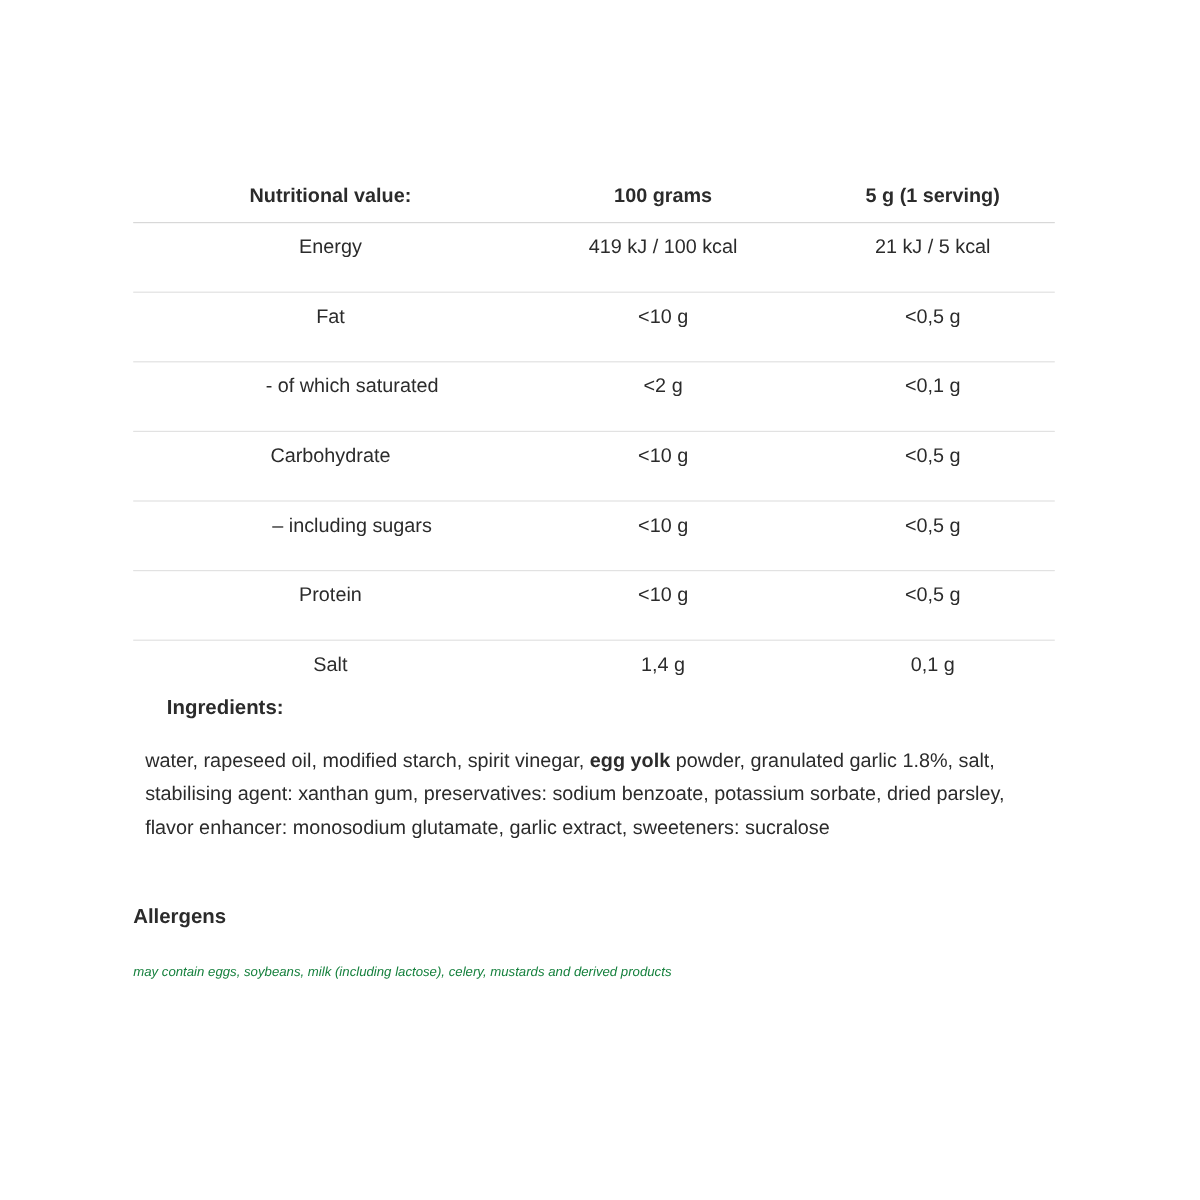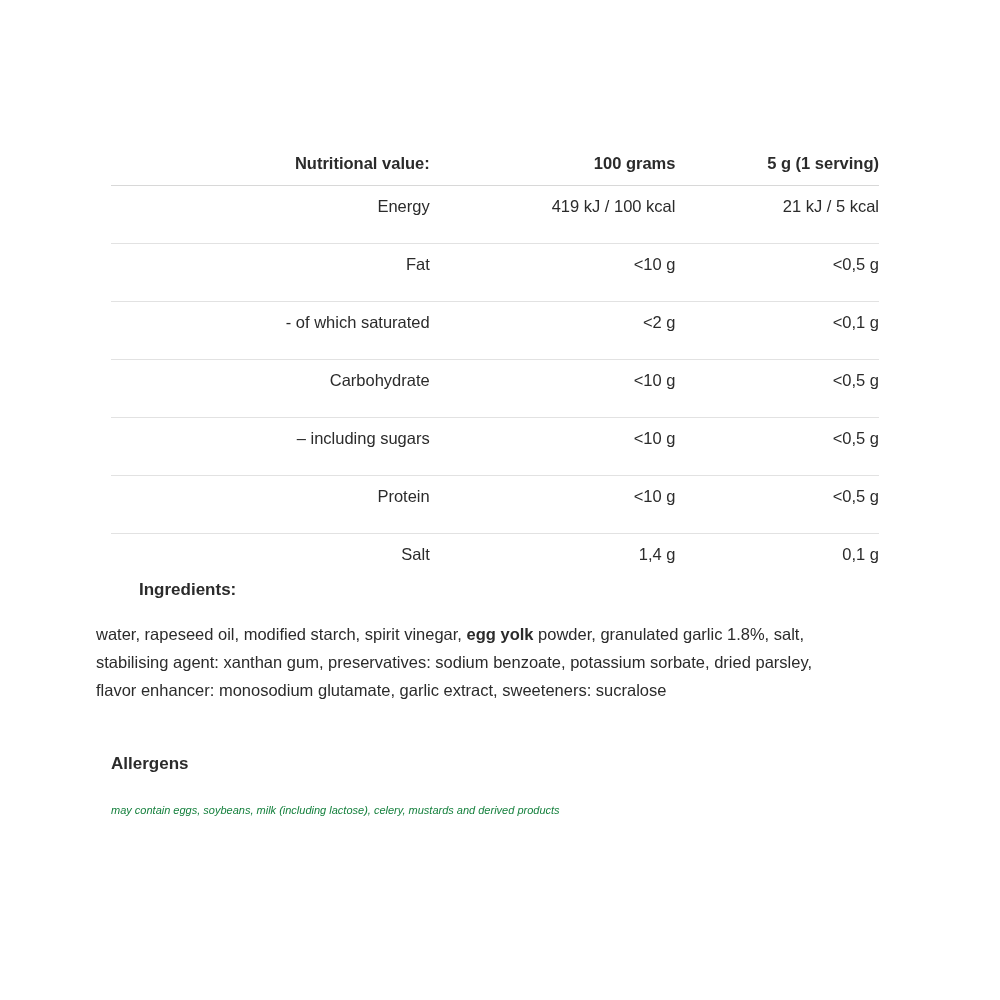--- a/index.html
+++ b/index.html
@@ -28,21 +28,21 @@
     top: 150px;
     width: 768px;
   }
   table.nutrition {
     width: 100%;
     border-collapse: collapse;
     font-size: 16.5px;
   }
   table.nutrition th,
   table.nutrition td {
-    text-align: right;
+    text-align: center;
     padding: 11px 0 27px 0;
     vertical-align: middle;
     font-weight: normal;
     color: #2b2b2b;
     border-bottom: 1px solid #e2e2e2;
   }
   table.nutrition thead th {
     font-weight: bold;
     padding-bottom: 12px;
     padding-top: 4px;
@@ -62,21 +62,21 @@
     position: absolute;
     left: 111px;
     top: 580px;
     font-size: 17px;
     font-weight: bold;
     color: #2b2b2b;
     margin-left: 28px;
   }
   .ingredients-body {
     position: absolute;
-    left: 96px;
+    left: 121px;
     top: 620px;
     width: 742px;
     font-size: 16.5px;
     line-height: 28px;
     color: #2b2b2b;
   }
   .ingredients-body b { font-weight: bold; }
 
   
   .allergens-title {

